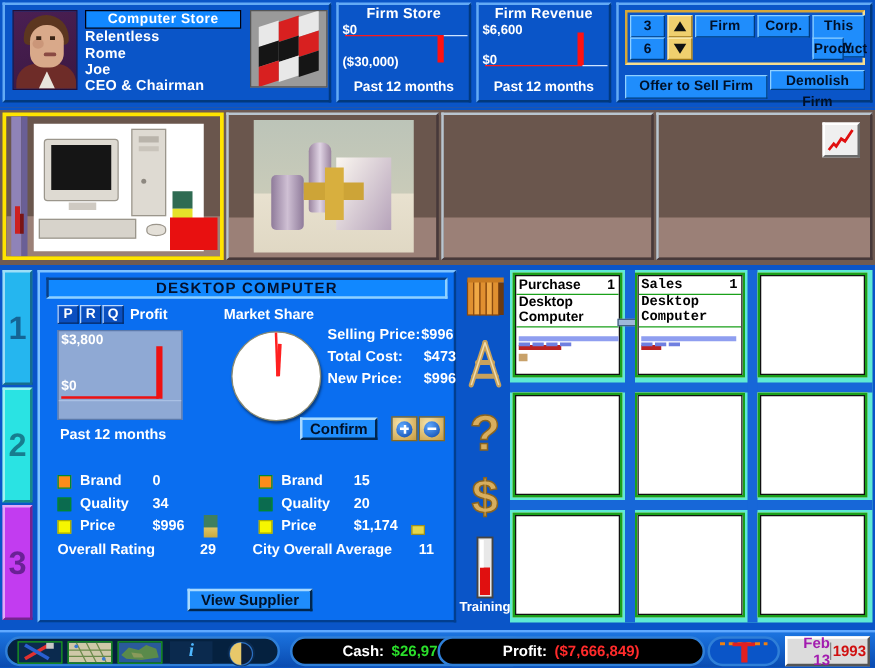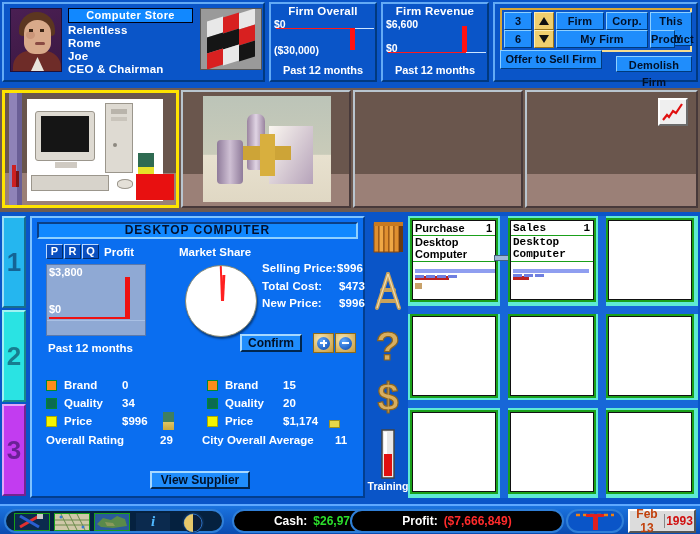--- a/index.html
+++ b/index.html
@@ -213,21 +213,21 @@
   #profit-pod { left:350px; width:214px; }
   .lbl-white { color:#ffffff; }
   .val-green { color:#2bdf2b; }
   .val-red { color:#ff2b2b; }
 
   #speed-pod { position:absolute; left:566px; top:3px; width:58px; height:24px;
      background:#0a55c8; border:2px solid #2f7fd8; border-radius:12px; overflow:hidden;}
   #date-pod { position:absolute; left:628px; top:3px; width:68px; height:24px;
      background:#dcdcdc; border:2px solid; border-color:#ffffff #555 #555 #ffffff;
      display:flex; align-items:center;}
-  #date-month { flex:1; text-align:center; color:#c2410c; font-size:12px; font-weight:bold;}
+  #date-month { flex:1; text-align:right; color:#a21caf; font-size:12px; font-weight:bold;}
   #date-year { width:30px; text-align:center; color:#d01010; font-size:12px; font-weight:bold;
      border-left:1px solid #888; }
 </style>
 </head>
 <body>
 
 <div id="app">
 
   <div id="topbar">
 
@@ -254,21 +254,21 @@
         <div class="cq" style="left:6px;top:26px;background:#151515;"></div>
         <div class="cq" style="left:22px;top:22px;background:#151515;"></div>
         <div class="cq" style="left:38px;top:18px;background:#d82020;"></div>
         <div class="cq" style="left:22px;top:38px;background:#e8e8e8;"></div>
         <div class="cq" style="left:38px;top:34px;background:#151515;"></div>
         <div class="cq" style="left:6px;top:42px;background:#d82020;"></div>
       </div>
     </div>
 
     <div class="panel chartpanel" id="profit-panel">
-      <div class="cp-title">Firm Overall</div>
+      <div class="cp-title">Firm Store</div>
       <div class="cp-graph">
         <div class="cp-lbl" style="left:0;top:0;">$0</div>
         <div class="cp-zeroline" style="left:2px;top:10px;width:78px;"></div>
         <div class="cp-baseline" style="left:80px;top:10px;width:20px;"></div>
         <div class="cp-bar" style="left:76px;top:10px;height:22px;"></div>
         <div class="cp-lbl" style="left:0;top:26px;">($30,000)</div>
       </div>
       <div class="cp-foot" style="margin-top:2px;">Past 12 months</div>
     </div>
 
@@ -290,24 +290,23 @@
         <div class="vnum" style="left:2px;top:20px;width:28px;">6</div>
         <div class="varrow" style="left:32px;top:2px;">
             <span class="tri-up"></span>
           </div>
         <div class="varrow" style="left:32px;top:20px;">
             <span class="tri-down"></span>
           </div>
         <div class="vbtn" style="left:54px;top:2px;width:48px;">Firm</div>
         <div class="vbtn" style="left:104px;top:2px;width:42px;text-align:center;">Corp.</div>
         <div class="vbtn" style="left:148px;top:2px;width:42px;">This City</div>
-        <div class="vbtn" style="left:54px;top:20px;width:92px;">My Firm</div>
         <div class="vbtn" style="left:148px;top:20px;width:25px;">Product</div>
       </div>
-      <div class="wbtn" style="left:5px;top:46px;width:102px;height:19px;line-height:17px;">Offer to Sell Firm</div>
+      <div class="wbtn" style="left:5px;top:56px;width:114px;height:19px;line-height:17px;">Offer to Sell Firm</div>
       <div class="wbtn" style="left:121px;top:52px;width:76px;height:16px;line-height:17px;">Demolish Firm</div>
     </div>
   </div>
 
   <div id="storefront">
     <div class="store-cell selected" style="left:2px;width:177px;">
       <div class="floor"></div>
       <div style="position:absolute;left:4px;top:0;width:8px;height:100%;background:#8f83b8;"></div>
       <div style="position:absolute;left:12px;top:0;width:5px;height:100%;background:#6a5f96;"></div>
       <div style="position:absolute;left:7px;bottom:18px;width:4px;height:22px;background:#cc2020;"></div>

